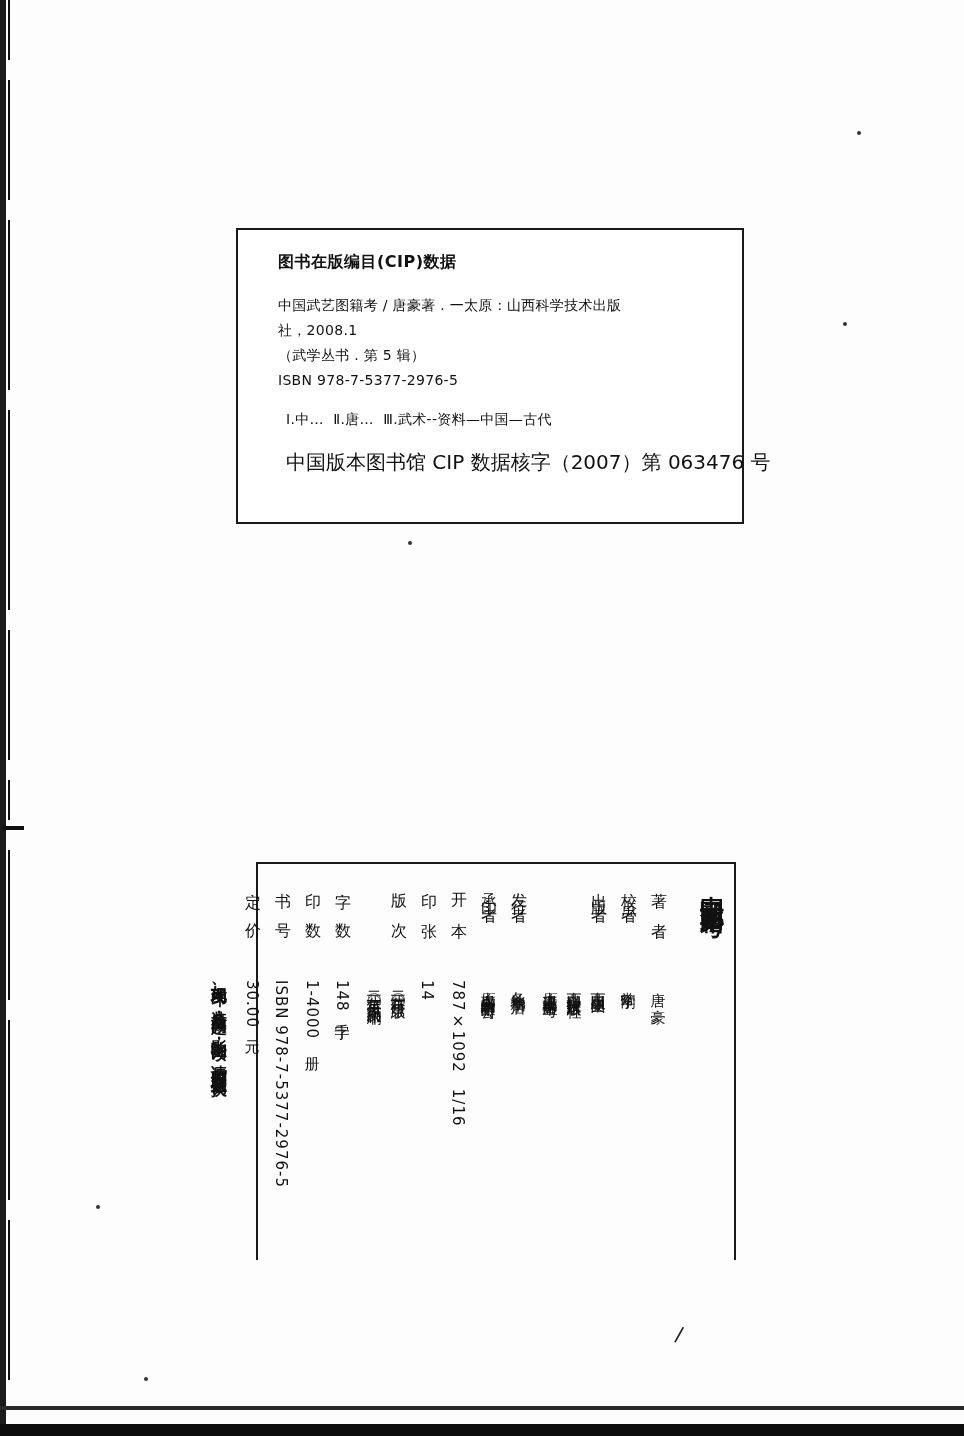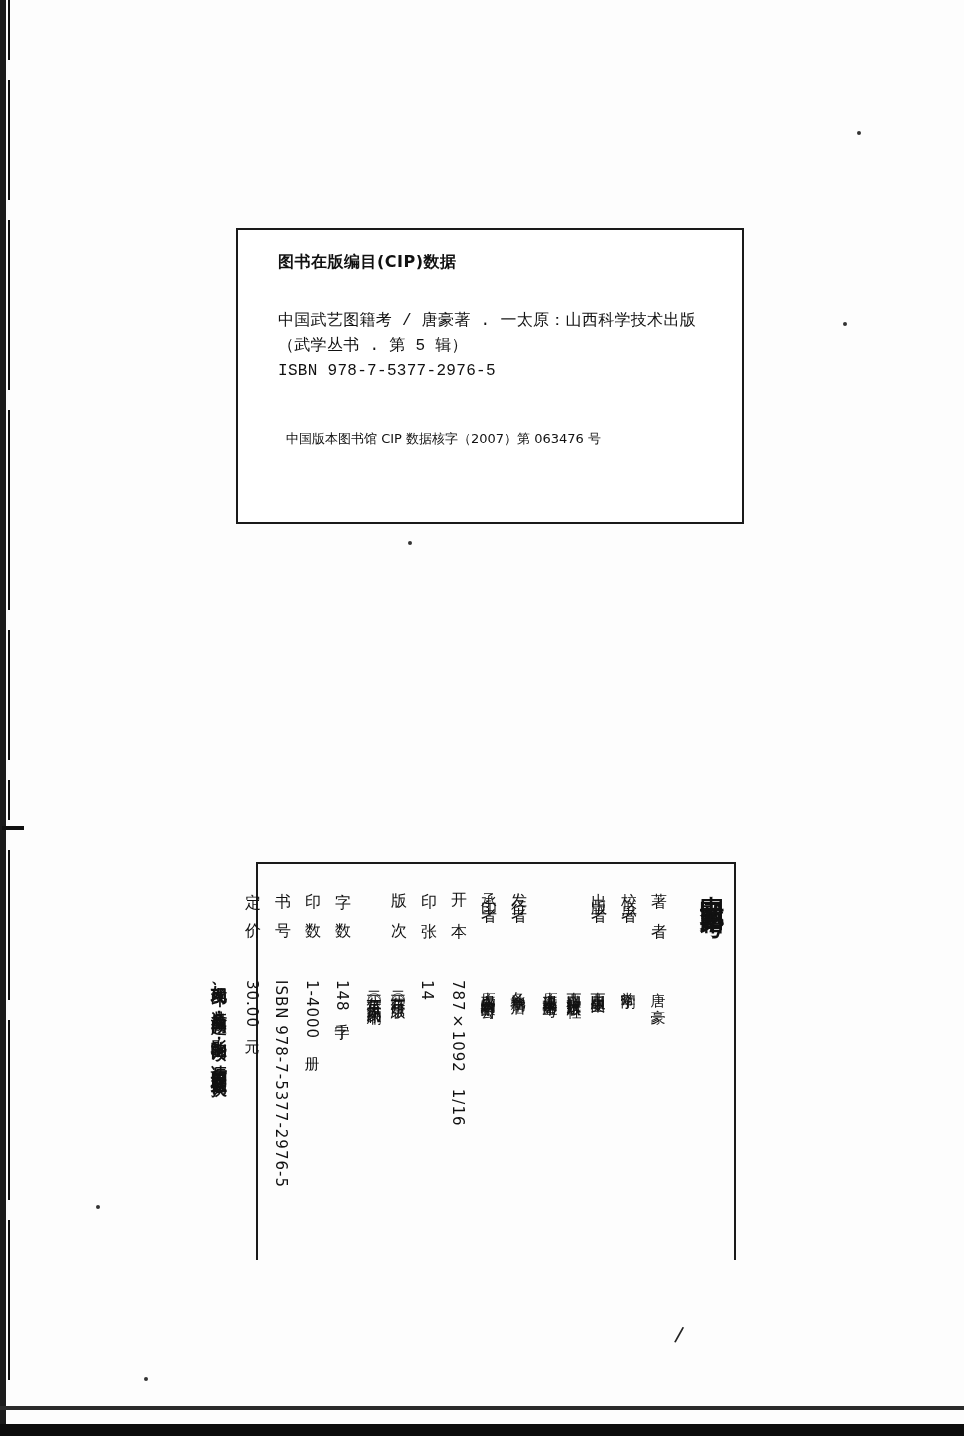--- a/index.html
+++ b/index.html
@@ -39,40 +39,39 @@
     background: #ffffff;
   }
   .cip-inner {
     padding: 22px 26px 0 40px;
   }
   .cip-title {
     font-family: "DejaVu Sans", "Liberation Sans", sans-serif;
     font-weight: bold;
     font-size: 16px;
     letter-spacing: 0.5px;
-    margin-bottom: 36px;
+    margin-bottom: 20px;
   }
   .cip-line {
-    font-size: 16px;
+    font-size: 14px;
     line-height: 25px;
     letter-spacing: 0.3px;
     white-space: pre;
-    font-family: Liberation Mono, monospace;
   }
   .cip-gap {
     height: 14px;
   }
   .cip-line.center-ish {
     padding-left: 8px;
   }
   .cip-foot {
-    font-size: 13px;
+    font-size: 20px;
     line-height: 25px;
     padding-left: 8px;
-    margin-top: 28px;
+    margin-top: 18px;
     white-space: pre;
   }
 
   
   .dot {
     position: absolute;
     width: 4px;
     height: 4px;
     background: #333;
     border-radius: 50%;
@@ -209,25 +208,27 @@
   <div class="dot" style="left:843px; top:322px;"></div>
   <div class="dot" style="left:408px; top:541px;"></div>
   <div class="dot" style="left:96px;  top:1205px;"></div>
   <div class="dot" style="left:144px; top:1377px;"></div>
 
   <div class="cip-box">
     <div class="cip-inner">
       <div class="cip-title">图书在版编目(CIP)数据</div>
 
       <div class="cip-line">中国武艺图籍考 / 唐豪著 . 一太原：山西科学技术出版</div>
+      <div class="cip-line">社，2008.1</div>
       <div class="cip-line">（武学丛书 . 第 5 辑）</div>
       <div class="cip-line">ISBN 978-7-5377-2976-5</div>
 
       <div class="cip-gap"></div>
 
+      <div class="cip-line center-ish">Ⅰ.中…  Ⅱ.唐…  Ⅲ.武术--资料—中国—古代</div>
 
       <div class="cip-foot">中国版本图书馆 CIP 数据核字（2007）第 063476 号</div>
     </div>
   </div>
 
   <div class="colophon">
     <div class="colophon-rule-top"></div>
     <div class="colophon-rule-right"></div>
     <div class="colophon-rule-left"></div>
 

